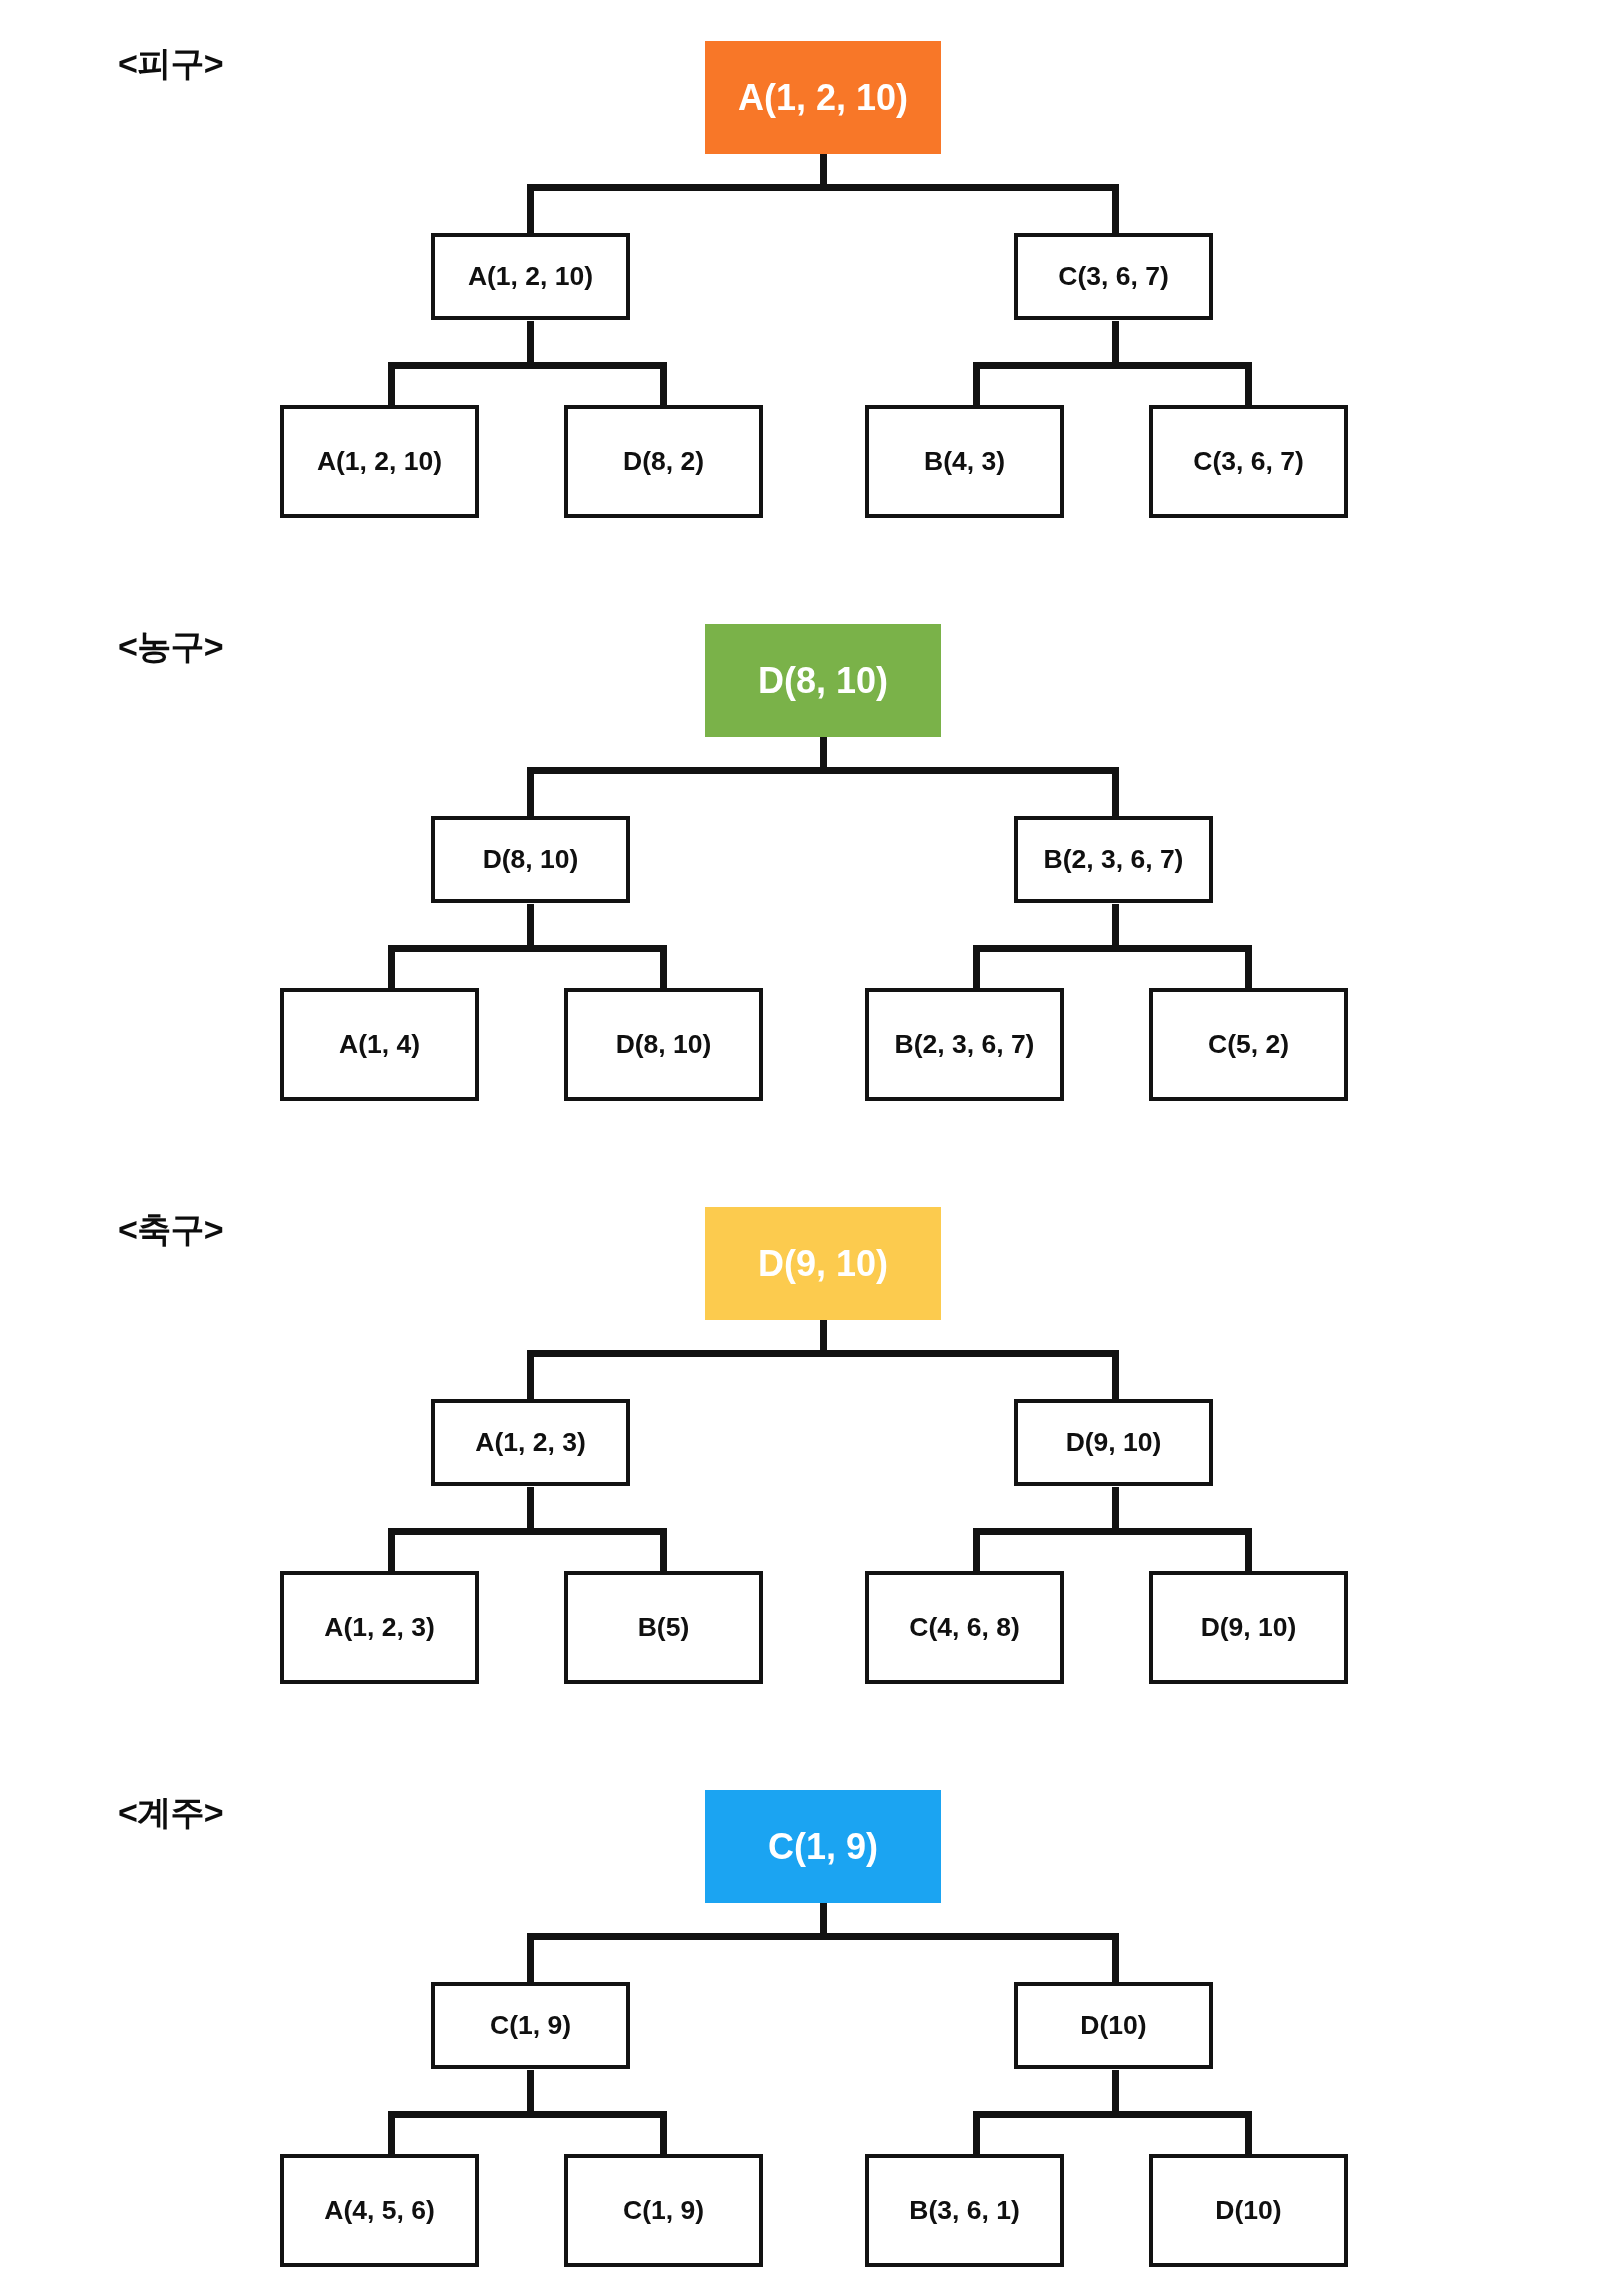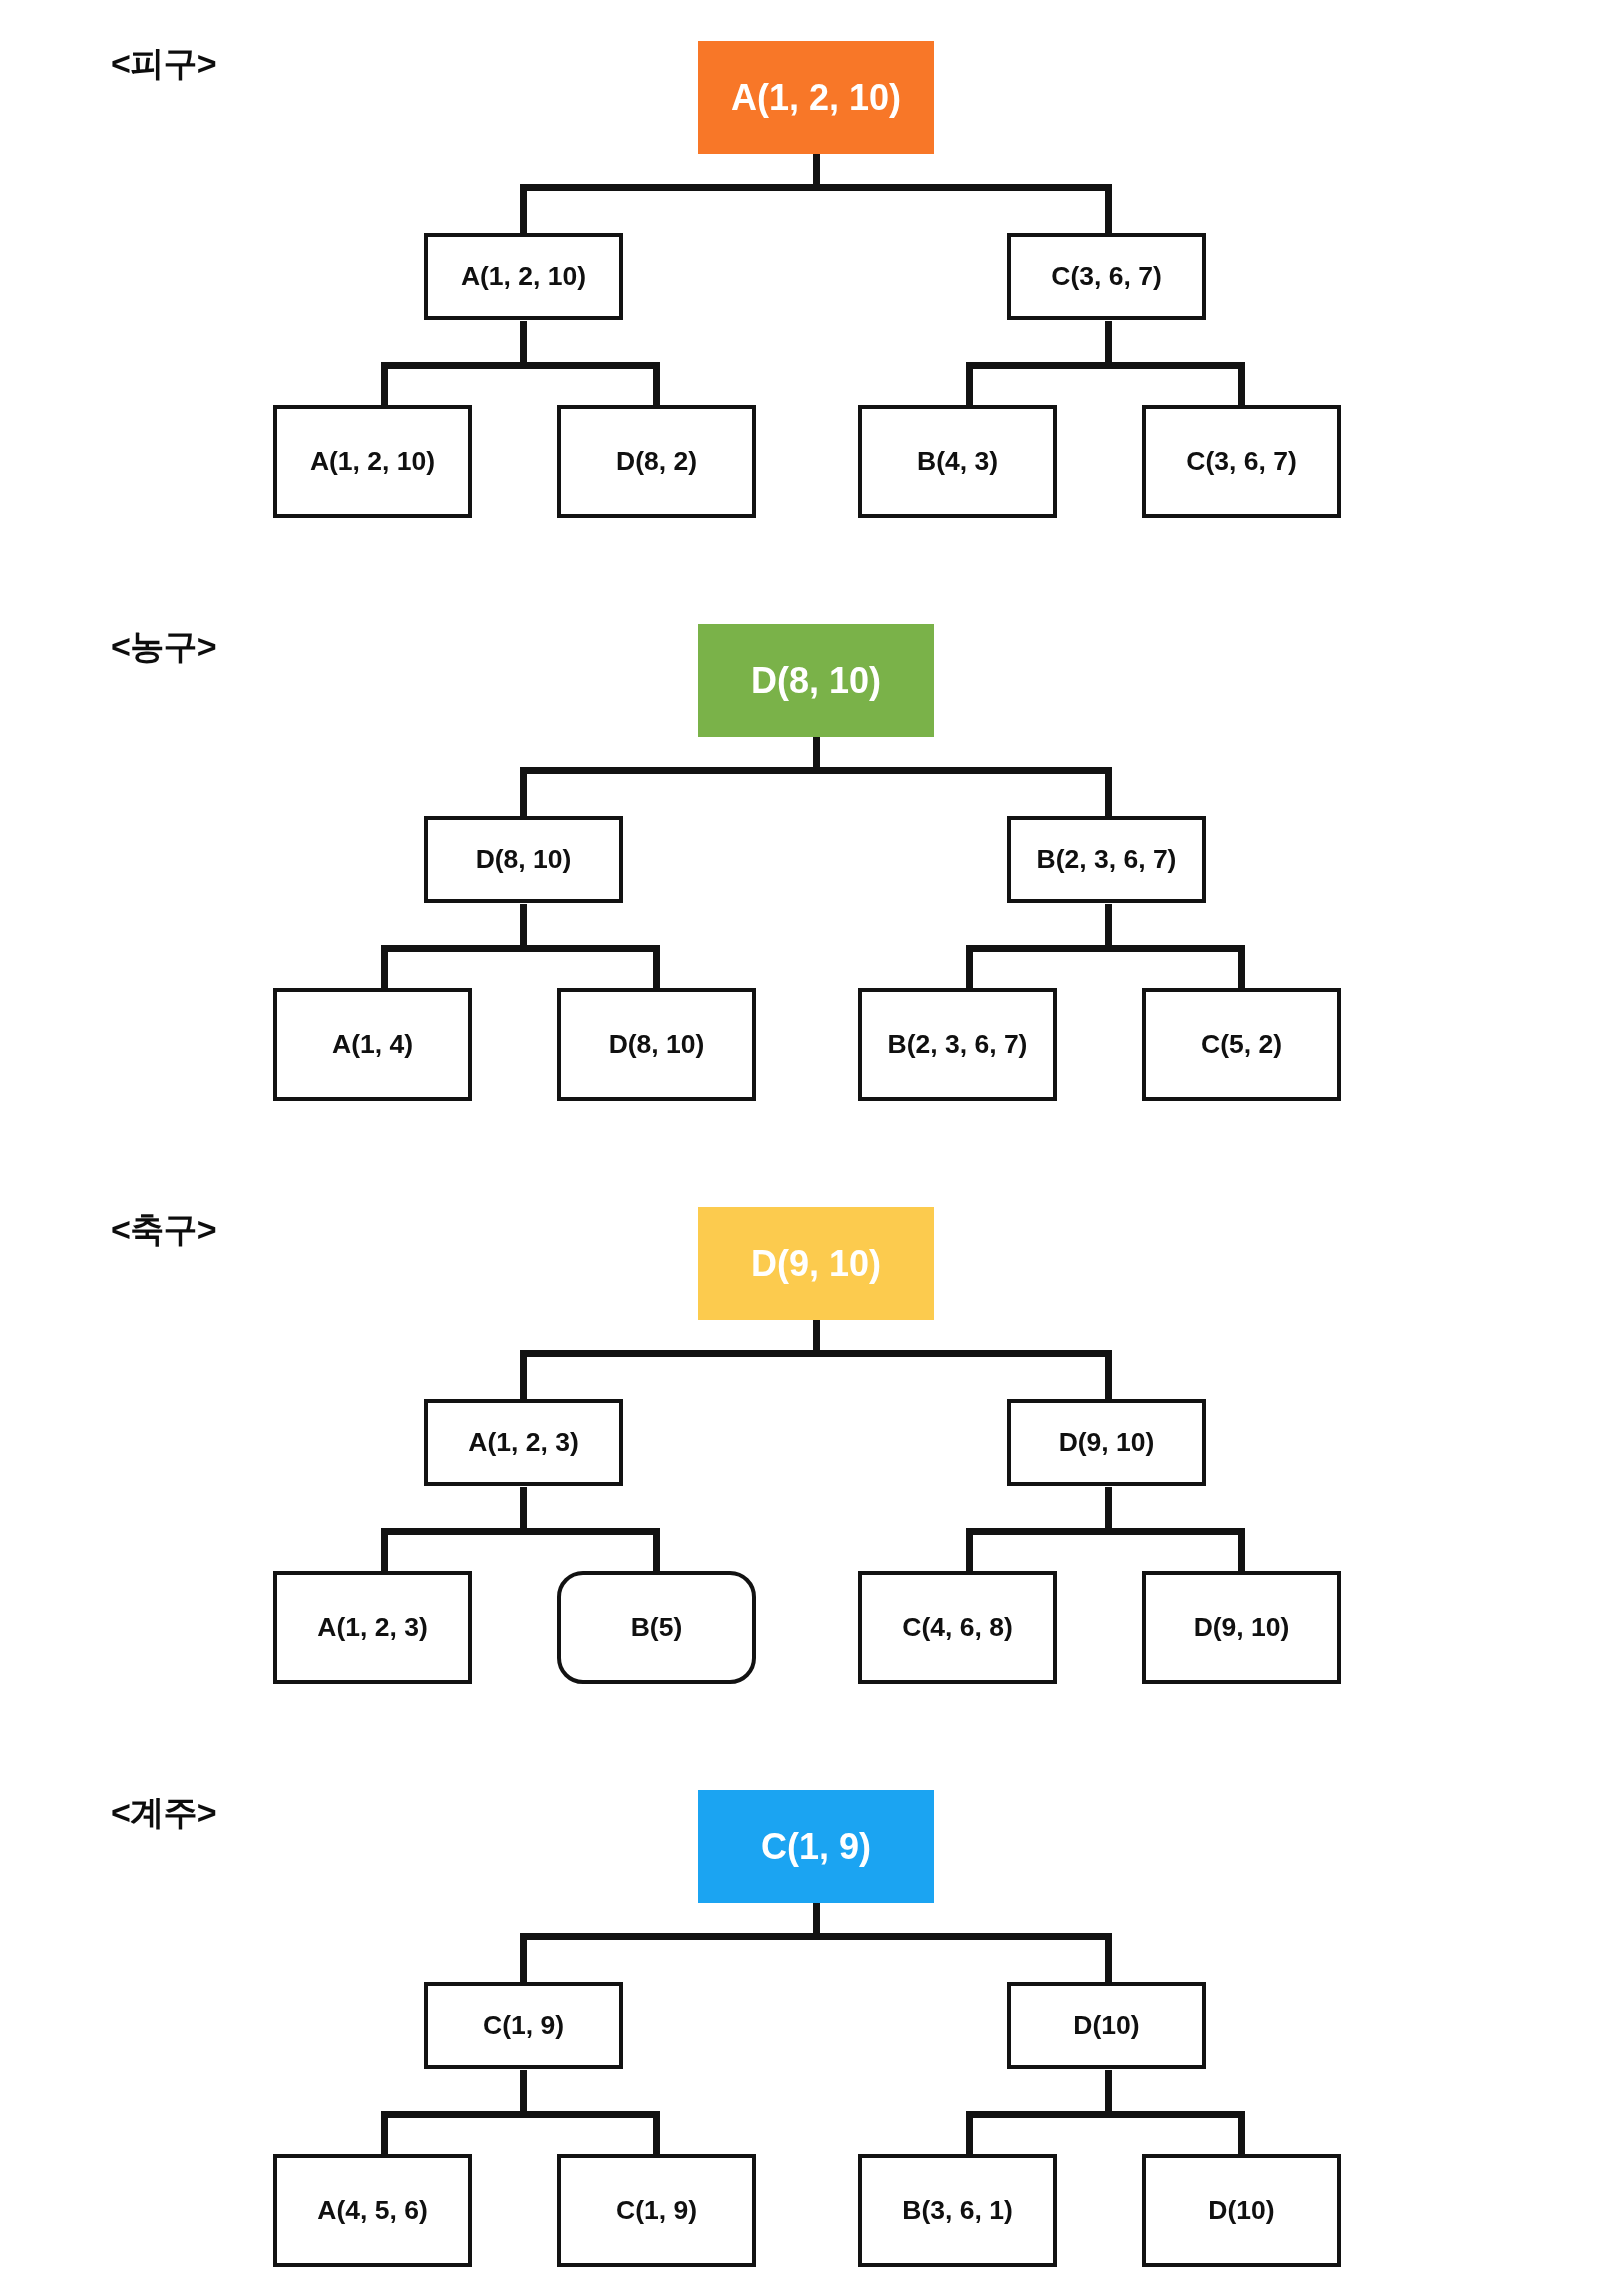--- a/index.html
+++ b/index.html
@@ -10,21 +10,21 @@
   body {
     width: 1623px;
     height: 2295px;
     position: relative;
     font-family: "Liberation Sans", "DejaVu Sans", sans-serif;
     overflow: hidden;
   }
 
   .bracket {
     position: absolute;
-    left: 5px;
+    left: 12px;
     width: 1371px;
     height: 523px;
   }
 
   
   .section-title {
     position: absolute;
     left: 106px;
     top: 41px;
     font-size: 34px;
@@ -160,21 +160,21 @@
   <div class="conn h" style="left:376px; top:362px; width:278px;"></div>
   <div class="conn v" style="left:376px; top:362px; height:44px;"></div>
   <div class="conn v" style="left:648px; top:362px; height:44px;"></div>
 
   <div class="conn v" style="left:1100px; top:321px; height:41px;"></div>
   <div class="conn h" style="left:961px; top:362px; width:278px;"></div>
   <div class="conn v" style="left:961px; top:362px; height:44px;"></div>
   <div class="conn v" style="left:1233px; top:362px; height:44px;"></div>
 
   <div class="node node-leaf" style="left:268px; top:405px;">A(1, 2, 3)</div>
-  <div class="node node-leaf" style="left:552px; top:405px;border-radius:26px;">B(5)</div>
+  <div class="node node-leaf" style="left:552px; top:405px;">B(5)</div>
   <div class="node node-leaf" style="left:853px; top:405px;">C(4, 6, 8)</div>
   <div class="node node-leaf" style="left:1137px; top:405px;">D(9, 10)</div>
 </div>
 
 <div class="bracket" style="top:1749px;">
   <div class="section-title">&lt;계주&gt;</div>
 
   <div class="node node-root" style="left:693px; top:41px; background:#1BA4F2;">C(1, 9)</div>
 
   <div class="conn v" style="left:808px; top:154px; height:30.5px;"></div>

